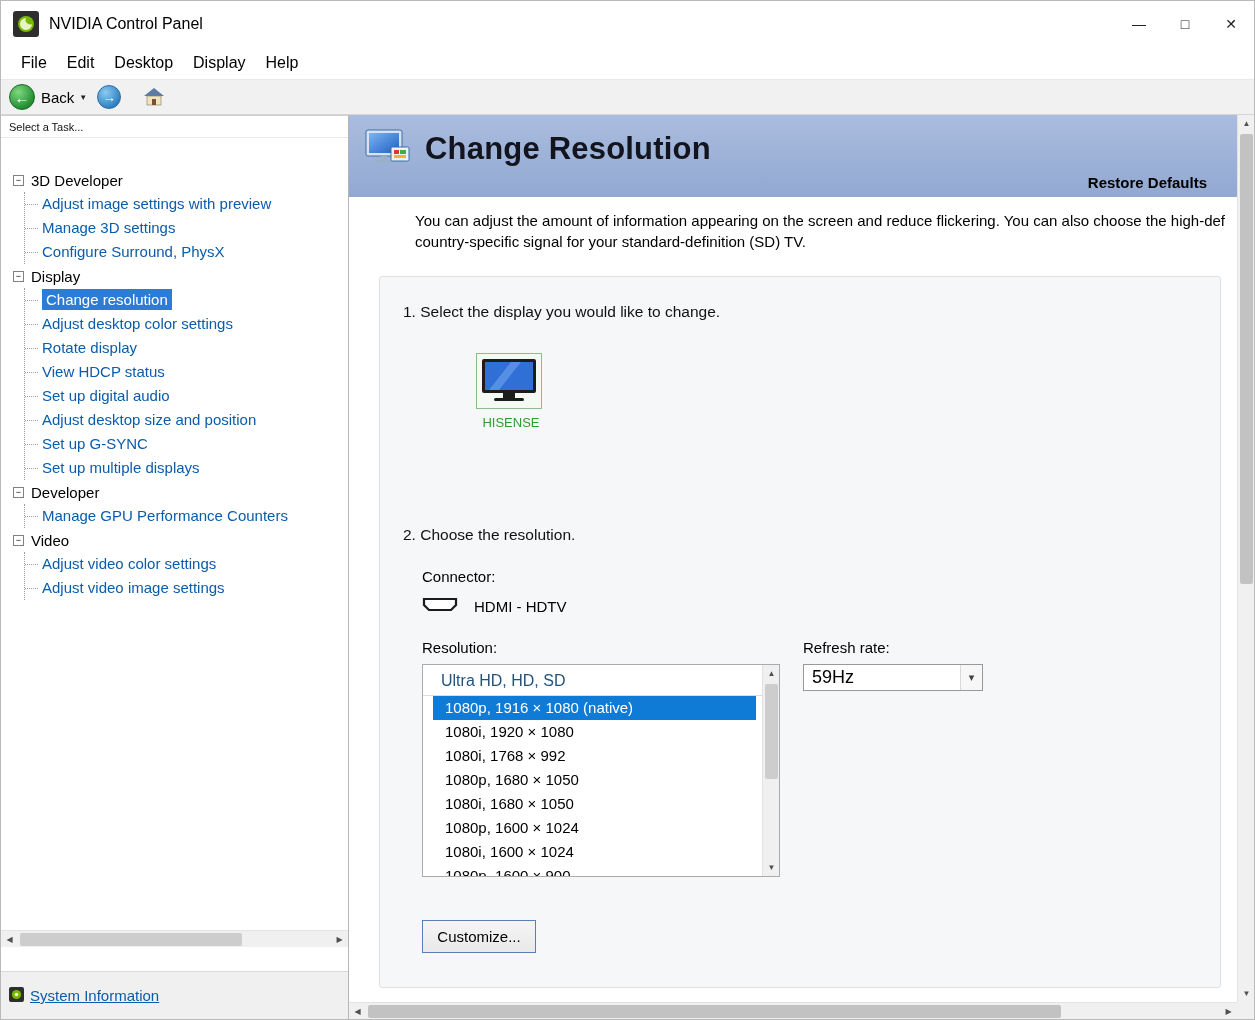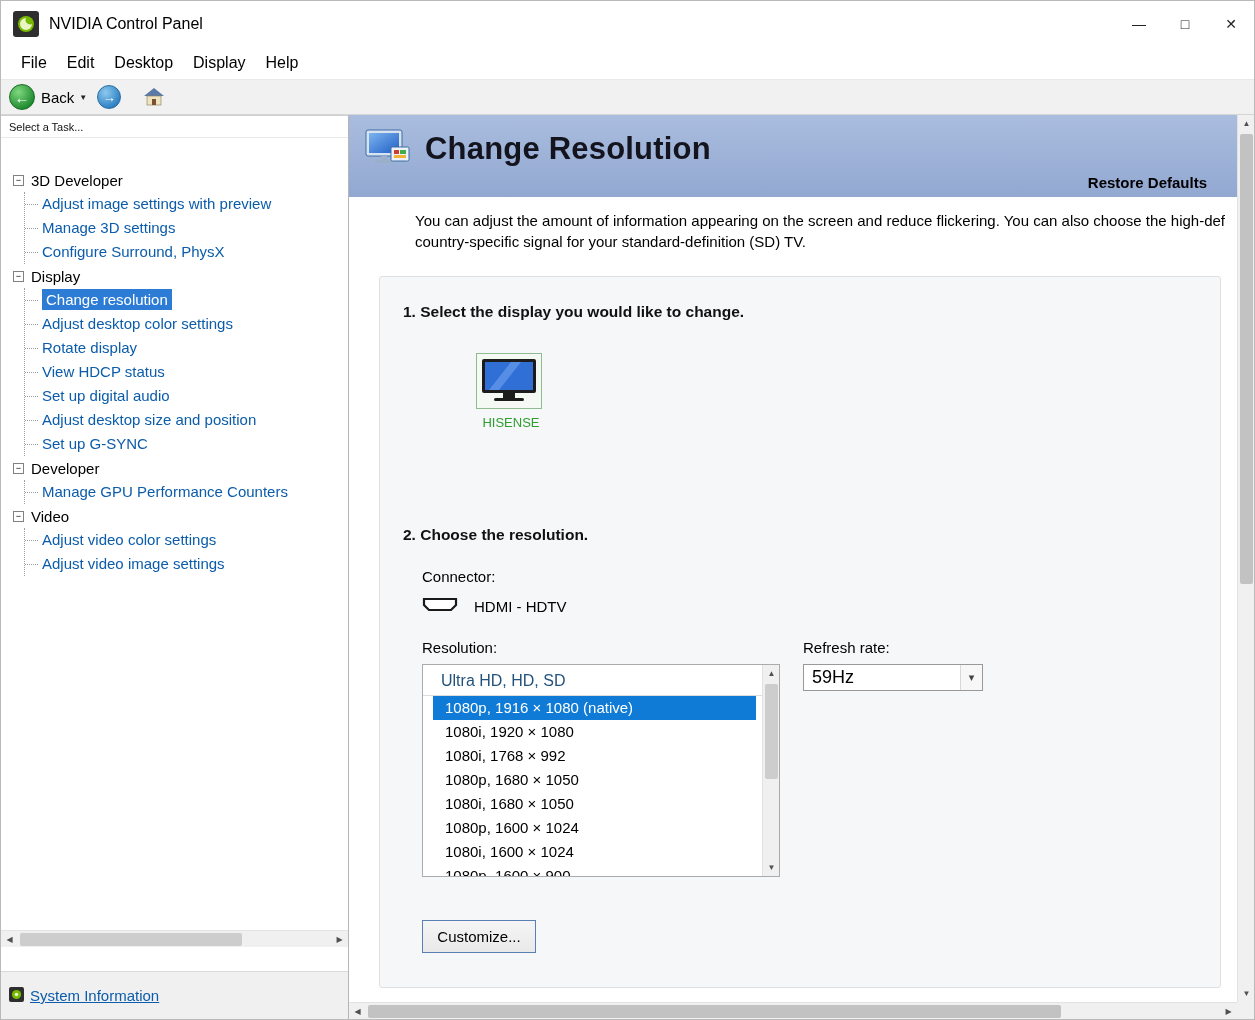--- a/index.html
+++ b/index.html
@@ -54,21 +54,21 @@
 
   .banner { height:82px; background:linear-gradient(180deg,#aabddf 0%, #92a8d1 100%); position:relative; display:flex; align-items:flex-start; }
   .banner-icon { margin:14px 0 0 16px; }
   .banner-title { font-size:31px; font-weight:bold; color:#14141f; margin:16px 0 0 14px; letter-spacing:0.2px; }
   .restore-defaults { position:absolute; right:30px; bottom:6px; font-weight:bold; font-size:15px; color:#000; cursor:default; }
 
   .description { margin:13px 0 0 66px; font-size:15px; line-height:21px; }
   .desc-line { white-space:nowrap; overflow:hidden; }
 
   .panel { margin:24px 16px 0 30px; height:712px; background:#f6f7f8; border:1px solid #e0e0e0; border-radius:3px; padding:26px 0 0 23px; }
-  .step-heading { font-weight:bold; font-size:15.5px; color:#111; }
+  .step-heading { font-weight:normal; font-size:15.5px; color:#111; }
 
   .display-tile { margin:32px 0 0 73px; width:70px; text-align:center; cursor:default; }
   .display-box { width:66px; height:56px; border:1px solid #8fbc8f; background:#f4f9f4; display:flex; align-items:center; justify-content:center; }
   .display-label { margin-top:6px; color:#2f9e2f; font-size:13px; }
 
   .step2 { margin-top:96px; }
   .step2-body { margin-left:19px; }
   .connector-label { margin-top:24px; font-size:15px; }
   .connector-row { margin-top:12px; display:flex; align-items:center; gap:16px; font-size:15px; }
 
@@ -167,20 +167,21 @@
           <span class="tree-root-label">Display</span>
         </div>
         <div class="tree-children">
           <div class="tree-child"><span class="sel">Change resolution</span></div>
           <div class="tree-child"><span>Adjust desktop color settings</span></div>
           <div class="tree-child"><span>Rotate display</span></div>
           <div class="tree-child"><span>View HDCP status</span></div>
           <div class="tree-child"><span>Set up digital audio</span></div>
           <div class="tree-child"><span>Adjust desktop size and position</span></div>
           <div class="tree-child"><span>Set up G-SYNC</span></div>
+          <div class="tree-child"><span>Set up multiple displays</span></div>
         </div>
 
         <div class="tree-root-row">
           <span class="expander">−</span>
           <span class="tree-root-label">Developer</span>
         </div>
         <div class="tree-children">
           <div class="tree-child"><span>Manage GPU Performance Counters</span></div>
         </div>
 

